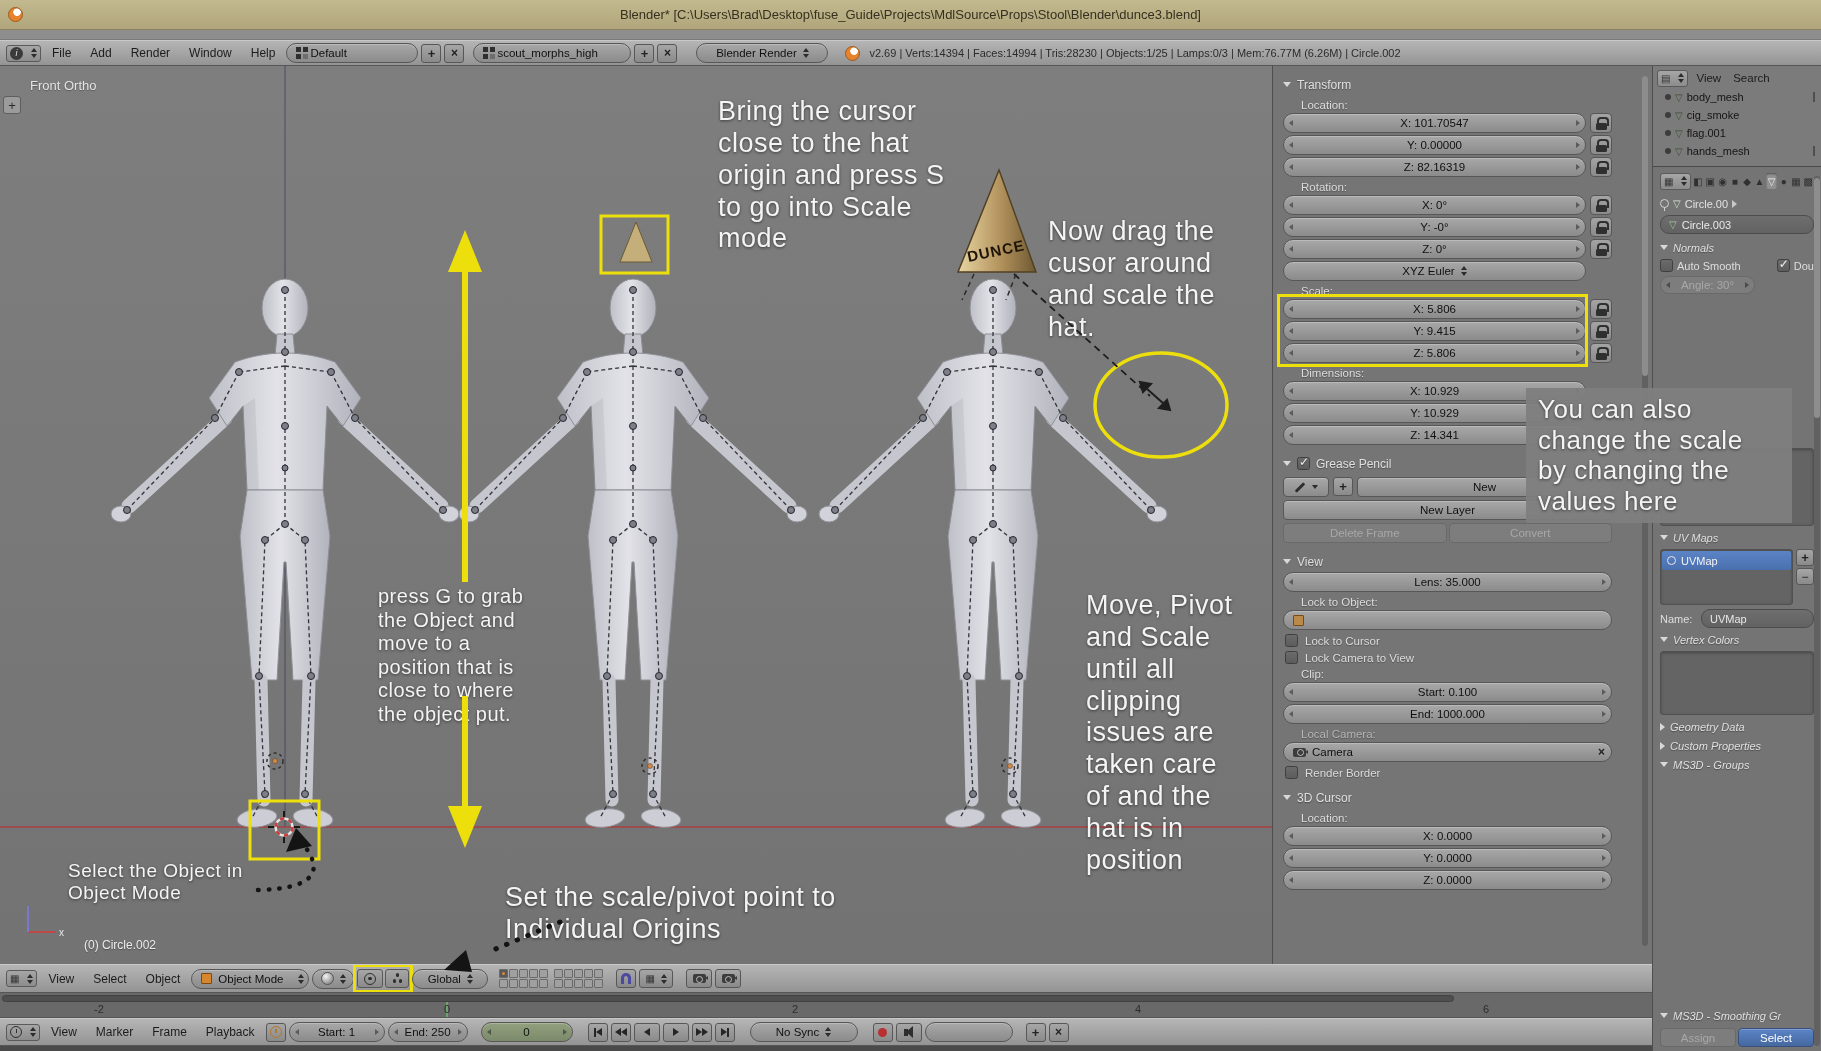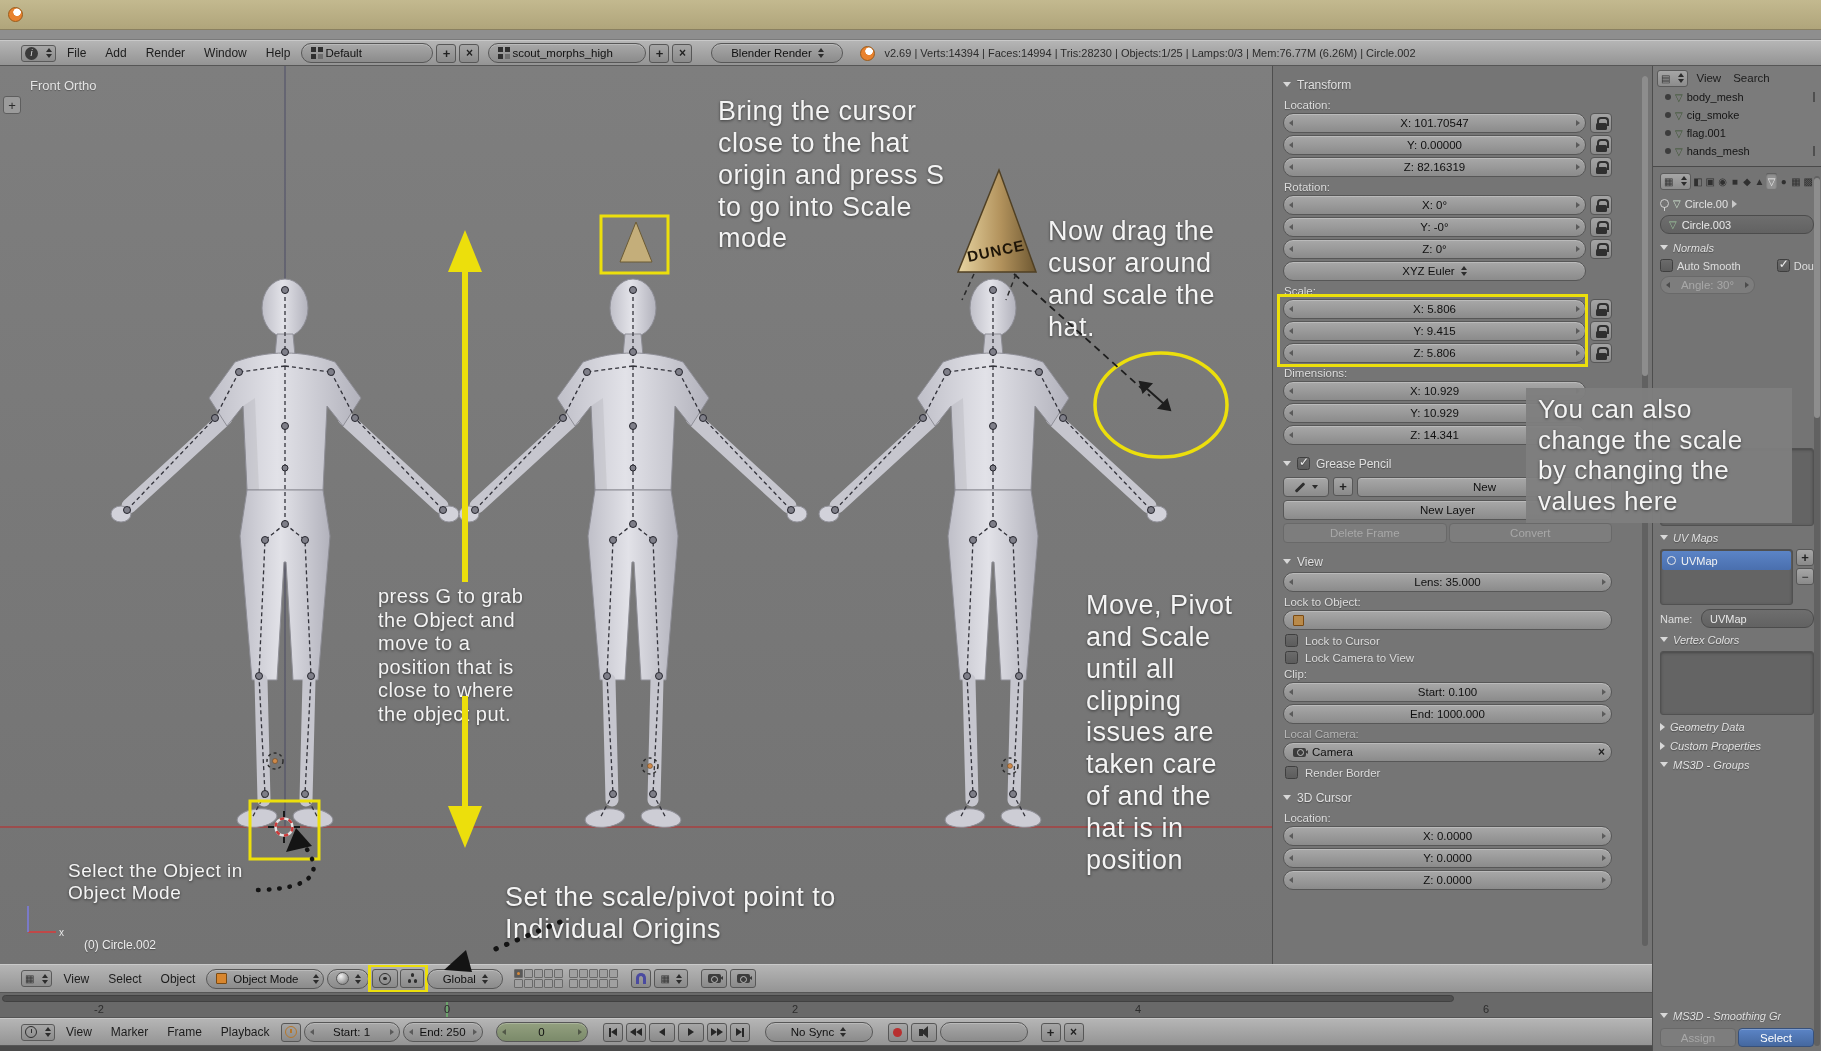--- a/index.html
+++ b/index.html
@@ -1,42 +1,42 @@
 <!DOCTYPE html>
 <html><head>
 <meta charset="utf-8">
 <style>
   * { margin:0; padding:0; box-sizing:border-box; }
   html,body { width:1821px; height:1051px; }
   body { font-family:"Liberation Sans",sans-serif; position:relative; background:#6f6f6f; overflow:hidden; }
   .region { position:absolute; overflow:hidden; }
 
   
-  .hbar { background:linear-gradient(#b5b5b5,#949494); border-top:1px solid #c9c9c9; border-bottom:1px solid #565656; display:flex; align-items:center; padding:0 21px; gap:3px; font-size:12px; color:#1c1c1c; }
+  .hbar { background:linear-gradient(#b5b5b5,#949494); border-top:1px solid #c9c9c9; border-bottom:1px solid #565656; display:flex; align-items:center; padding:0 6px; gap:3px; font-size:12px; color:#1c1c1c; }
   .menu { padding:3px 8px; border-radius:3px; white-space:nowrap; }
   .pill { height:20px; display:inline-flex; align-items:center; justify-content:center; background:linear-gradient(#a8a8a8,#8b8b8b); border:1px solid #575757; border-radius:10px; font-size:11.5px; color:#101010; position:relative; box-shadow:inset 0 1px 0 rgba(255,255,255,.22); white-space:nowrap; }
   .pill.left { justify-content:flex-start; padding-left:9px; }
   .btn { height:20px; display:inline-flex; align-items:center; justify-content:center; background:linear-gradient(#a8a8a8,#8b8b8b); border:1px solid #575757; border-radius:4px; font-size:11.5px; color:#101010; position:relative; box-shadow:inset 0 1px 0 rgba(255,255,255,.22); white-space:nowrap; }
   .disabled { background:#7d7d7d !important; color:#a8a8a8 !important; border-color:#696969 !important; box-shadow:none !important; }
   .numf::before,.numf::after { content:""; position:absolute; top:50%; transform:translateY(-50%); border-top:3.5px solid transparent; border-bottom:3.5px solid transparent; opacity:.5; }
   .numf::before { left:5px; border-right:4.5px solid #1c1c1c; }
   .numf::after { right:5px; border-left:4.5px solid #1c1c1c; }
   .ud { display:inline-flex; flex-direction:column; gap:2px; margin-left:6px; }
   .ud i { display:block; width:0; height:0; border-left:3.5px solid transparent; border-right:3.5px solid transparent; }
   .ud .up { border-bottom:4px solid #2c2c2c; }
   .ud .dn { border-top:4px solid #2c2c2c; }
   .lockbtn { width:22px; height:20px; border-radius:4px; background:linear-gradient(#a4a4a4,#8a8a8a); border:1px solid #575757; position:relative; flex:0 0 22px; }
   .lockbtn::before { content:""; position:absolute; left:6px; top:3px; width:8px; height:7px; border:2px solid #2f2f2f; border-bottom:none; border-radius:4px 4px 0 0; }
   .lockbtn::after  { content:""; position:absolute; left:5px; top:9px; width:11px; height:7px; background:#2f2f2f; border-radius:1.5px; }
   .cb { width:13px; height:13px; background:linear-gradient(#6b6b6b,#5c5c5c); border:1px solid #3f3f3f; border-radius:2.5px; position:relative; flex:0 0 13px; }
   .cb.on::after { content:"✓"; position:absolute; left:1px; top:-3px; font-size:12px; color:#ececec; }
   .phead { display:flex; align-items:center; gap:6px; height:21px; color:#e0e0e0; font-size:12px; text-shadow:0 1px 1px rgba(0,0,0,.35); }
   .pt-d { width:0;height:0;border-left:4.5px solid transparent;border-right:4.5px solid transparent;border-top:5.5px solid #d8d8d8; }
   .pt-r { width:0;height:0;border-top:4.5px solid transparent;border-bottom:4.5px solid transparent;border-left:5.5px solid #d8d8d8; }
-  .plabel { font-size:11.5px; color:#dcdcdc; text-shadow:0 1px 1px rgba(0,0,0,.3); margin:4px 0 2px 1px; }
+  .plabel { font-size:11.5px; color:#dcdcdc; text-shadow:0 1px 1px rgba(0,0,0,.3); margin:4px 0 2px 18px; }
   .frow { display:flex; align-items:center; gap:4px; margin-bottom:2px; }
   .frow .pill { flex:1; }
   .frow.nolock { padding-right:26px; }
   .sq { width:20px; height:19px; display:inline-flex; align-items:center; justify-content:center; background:linear-gradient(#a6a6a6,#8a8a8a); border:1px solid #575757; border-radius:3px; color:#222; font-size:12px; position:relative; }
   .sunken { background:#646464; border:1px solid #515151; border-radius:3px; box-shadow:inset 0 1px 3px rgba(0,0,0,.3); }
 
   
   .plusico::before { content:"+"; font-weight:bold; font-size:13px; color:#222; }
   .xico::before { content:"×"; font-weight:bold; font-size:12px; color:#222; }
   .infoico { width:13px; height:13px; border-radius:50%; background:#3a3a3a; color:#e2e2e2; display:inline-flex; align-items:center; justify-content:center; font-size:9px; font-style:italic; }
@@ -137,20 +137,21 @@
   
   .anno { position:absolute; color:#f4f4f4; text-shadow:0 1px 3px rgba(0,0,0,.55); white-space:pre-line; line-height:1.18; z-index:80; letter-spacing:.5px; }
   .anno-box { background:rgba(126,126,126,.95); padding:6px 12px; z-index:85; }
   .overlay { position:absolute; inset:0; width:1821px; height:1051px; z-index:90; pointer-events:none; }
 </style>
 </head>
 <body>
 
 <div class="region titlebar">
   <span class="blogo"></span>
+  <span>Blender* [C:\Users\Brad\Desktop\fuse_Guide\Projects\MdlSource\Props\Stool\Blender\dunce3.blend]</span>
 </div>
 <div class="region winstrip"></div>
 
 <div class="region hbar infobar">
   <span class="edbtn">
       <span class="infoico"></span>
       <span class="ud">
         <i class="up"></i>
         <i class="dn"></i>
       </span>

